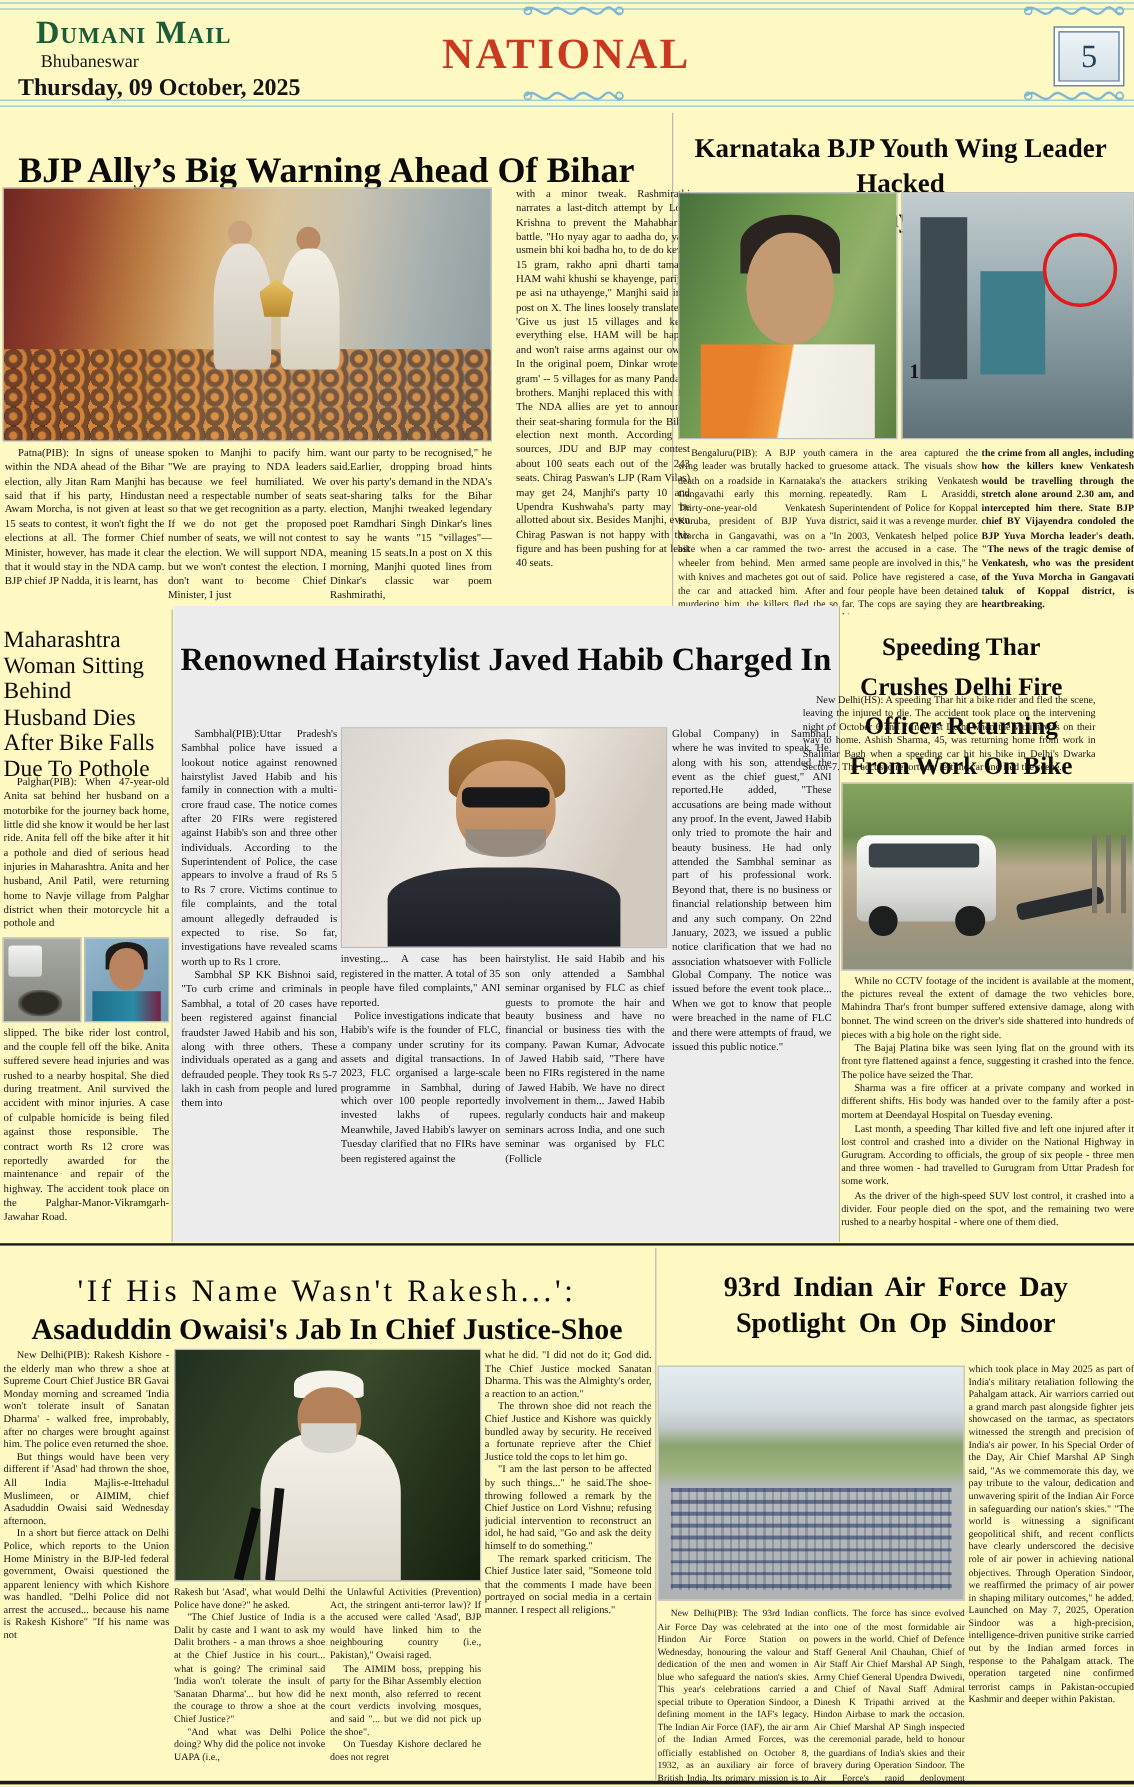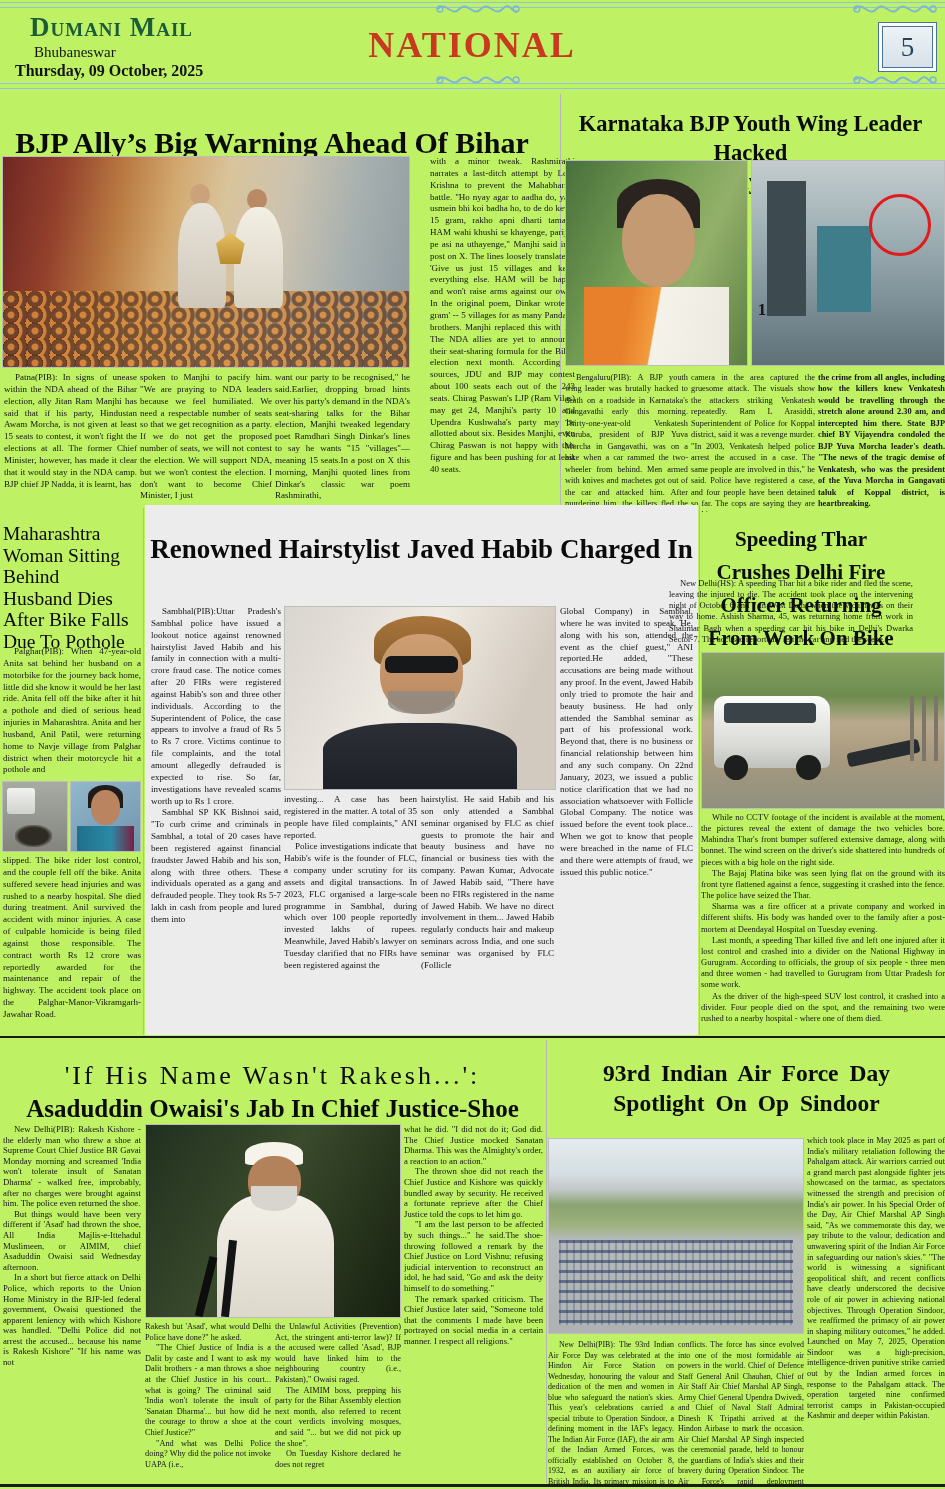--- a/index.html
+++ b/index.html
@@ -1,27 +1,27 @@
 <!DOCTYPE html>
 <html><head>
 <meta charset="utf-8">
 <title>Dumani Mail — National, Page 5</title>
 <style>
   html,body{margin:0;padding:0;background:#e8e8e4;}
-  .page{position:relative;width:945px;height:1489px;background:#bef264;font-family:"Liberation Serif",serif;margin:0 auto;overflow:hidden;color:#141414;}
+  .page{position:relative;width:945px;height:1489px;background:#fef9c3;font-family:"Liberation Serif",serif;margin:0 auto;overflow:hidden;color:#141414;}
 
   
   .rule{position:absolute;left:0;width:945px;height:4px;border-top:1px solid #8ec2df;border-bottom:1px solid #8ec2df;}
   #ruleTop{top:2px;} #ruleHead{top:83px;}
   .orn{position:absolute;width:88px;height:16px;}
   #ornTL{left:434px;top:1px;} #ornTR{left:851px;top:1px;}
   #ornBL{left:434px;top:72px;} #ornBR{left:851px;top:72px;}
   .paper-name{position:absolute;left:30px;top:12px;font-variant:small-caps;font-size:27px;letter-spacing:1px;color:#1d5c39;font-weight:bold;}
   .city{position:absolute;left:34px;top:44px;font-size:15px;}
-  .idate{position:absolute;left:15px;top:62px;font-size:16px;font-weight:bold;text-align:center;}
+  .idate{position:absolute;left:15px;top:62px;font-size:20px;font-weight:bold;text-align:center;}
   .section{position:absolute;left:322px;top:24px;width:300px;text-align:center;font-size:36px;font-weight:bold;color:#c8391f;letter-spacing:2px;}
   .pagebox{position:absolute;left:878px;top:22px;width:57px;height:48px;background:linear-gradient(#f0f5f8,#d3dfe6);border:1px solid #4a7296;box-shadow:inset 0 0 0 3px #fbfdfe,inset 0 0 0 4px #4a7296;display:flex;align-items:center;justify-content:center;font-size:27px;color:#24435c;}
 
   
   .hl{position:absolute;text-align:center;font-weight:bold;color:#0b0b0b;}
   .bt{position:absolute;font-size:9px;line-height:11.85px;text-align:justify;overflow:hidden;}
   .bt p{margin:0;text-indent:11px;}
   .bt.cont > p:first-child{text-indent:0;}
   .lead{text-indent:11px;}
   .bt-k{font-size:8.3px;line-height:11.45px;}

